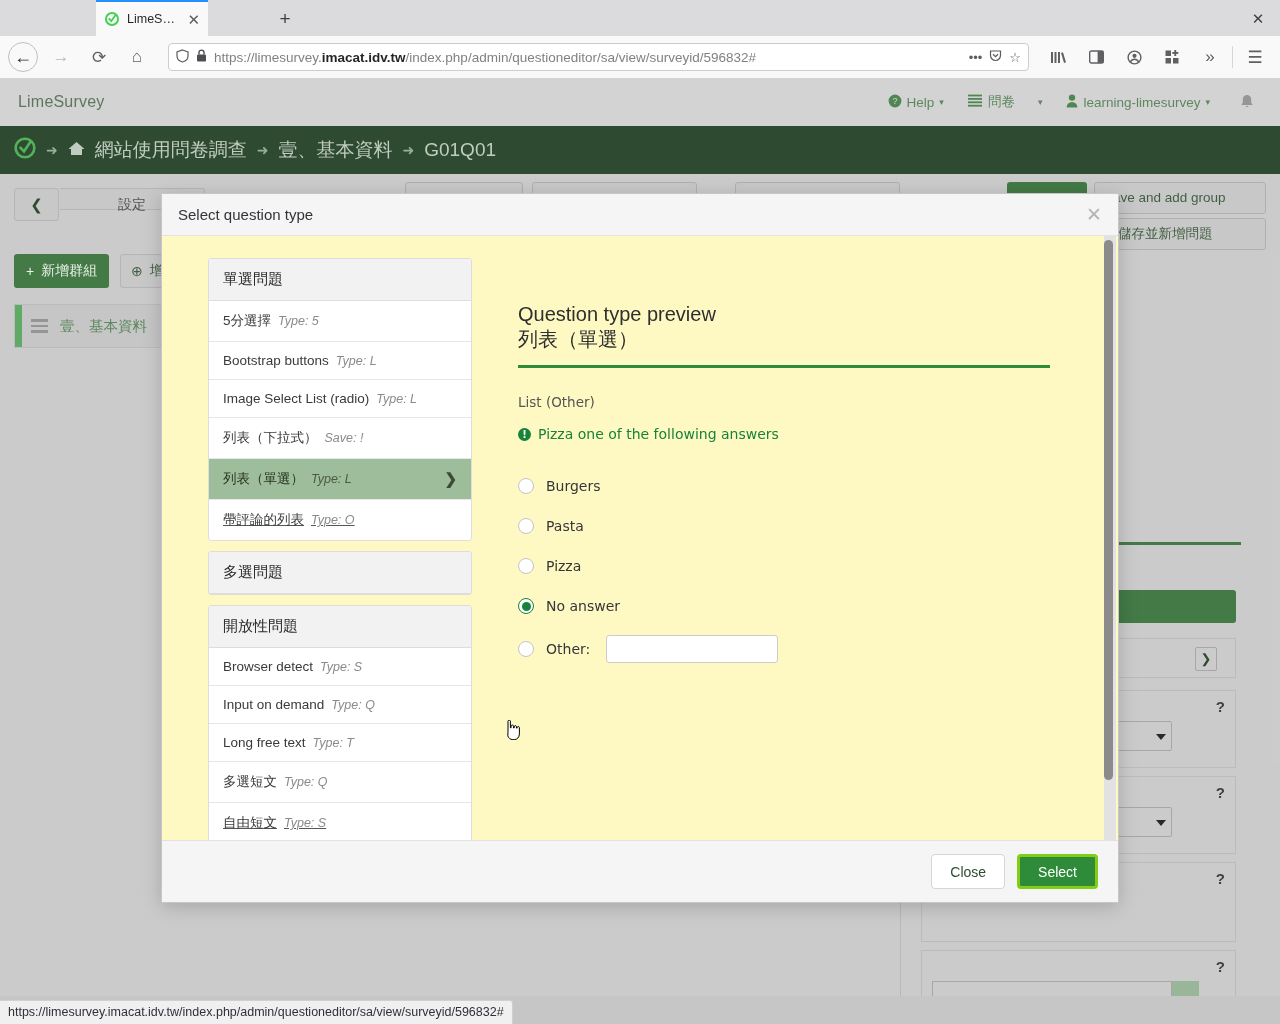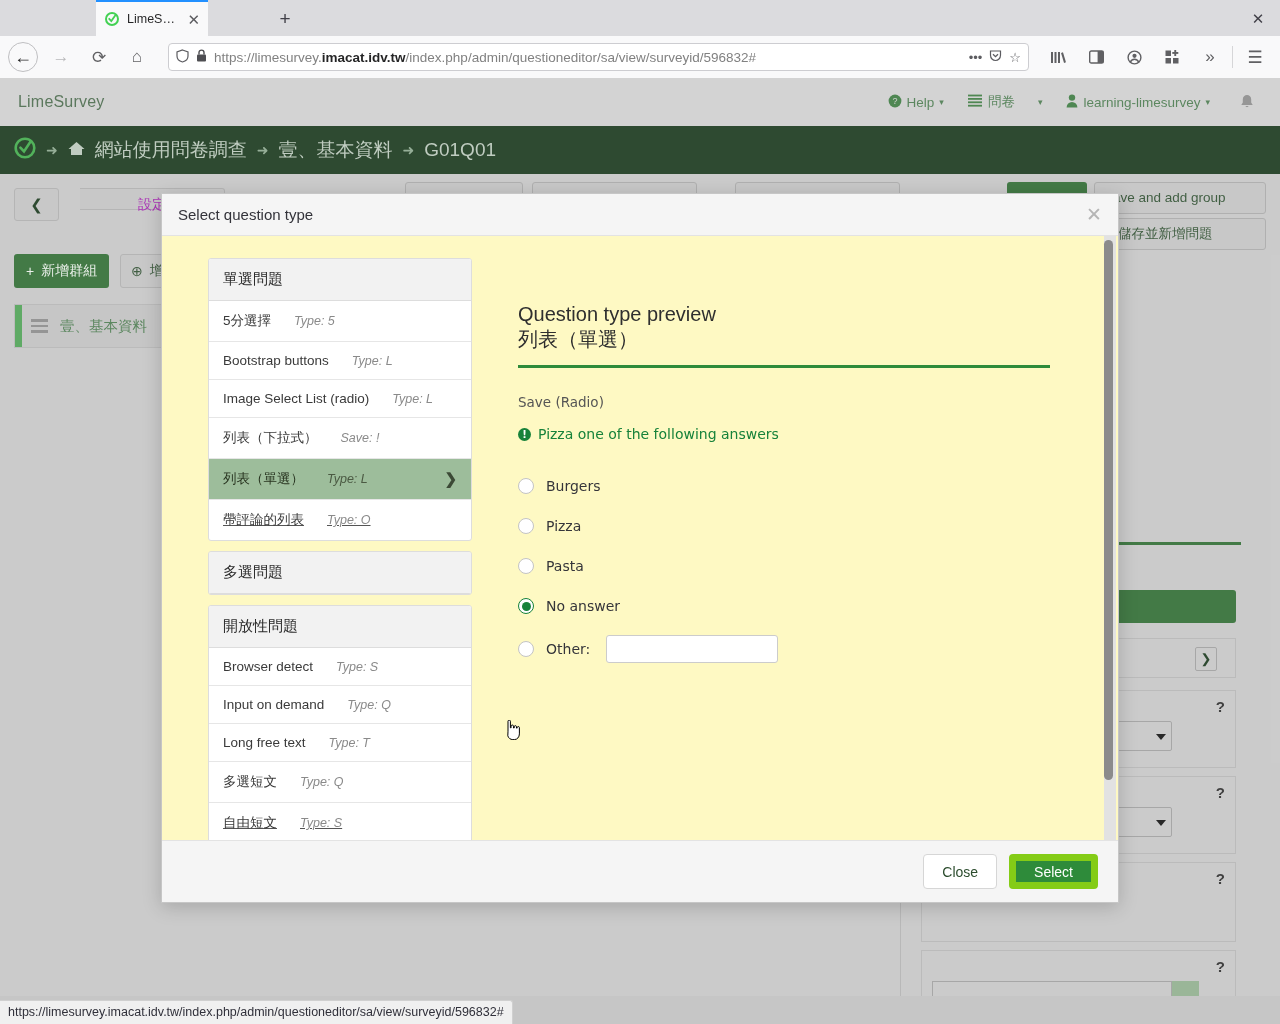--- a/index.html
+++ b/index.html
@@ -125,22 +125,22 @@
   }
   #collapse-btn {
     position: absolute; top: 14px; left: 14px; width: 45px; height: 33px;
     border: 1px solid #adadad; border-radius: 3px; background: #c2c2c2;
     color: #17361a; font-size: 15px; text-align: center; line-height: 31px;
     cursor: pointer;
   }
   #settings-tab {
     position: absolute; top: 14px; left: 60px; width: 145px; height: 22px;
     border: 1px solid #adadad; border-left: none; border-radius: 0 3px 3px 0;
-    background: #c2c2c2; color: #a21caf; font-size: 14px;
-    text-align: center; line-height: 31px; cursor: pointer; margin-left: 20px;
+    background: #c2c2c2; color: #404040; font-size: 14px;
+    text-align: center; line-height: 31px; cursor: pointer;
   }
   #btn-newgroup {
     position: absolute; top: 80px; left: 14px; height: 34px;
     background: #2e6b31; color: #e8efe8; border-radius: 3px;
     font-size: 14px; padding: 0 12px; display: flex; align-items: center;
     gap: 7px; cursor: pointer;
   }
   #btn-addq {
     position: absolute; top: 80px; left: 120px; height: 34px;
     border: 1px solid #adadad; border-radius: 3px; background: #c2c2c2;
@@ -278,21 +278,21 @@
     font-weight: 500;
   }
   .type-item {
     padding: 11px 14px; border-bottom: 1px solid #e6e6e6;
     font-size: 13.5px; color: #555; cursor: pointer;
     display: flex; align-items: center; position: relative;
   }
   .type-item:last-child { border-bottom: none; text-decoration: underline; }
   .type-item .tlabel { color: #3a3a3a; }
   .type-item .tcode { font-style: italic; color: #8a8a8a; font-size: 12.5px;
-    margin-left: 23px; }
+    margin-left: 7px; }
   .type-item.selected { background: #9dbd9b; }
   .type-item.selected .tlabel { color: #27331f; }
   .type-item.selected .tcode { color: #4b5a43; }
   .type-item .chev {
     margin-left: auto; font-size: 15px; color: #3c4a36; font-weight: bold;
   }
   #cursor-hand {
     position: absolute; left: 341px; top: 484px;
     width: 17px; height: 20px; pointer-events: none;
   }
@@ -355,21 +355,21 @@
     border-top: 1px solid #e3e3e3;
     display: flex; align-items: center; justify-content: flex-end;
     gap: 12px; padding-right: 20px;
   }
   .mbtn {
     height: 35px; border-radius: 4px; font-size: 14px;
     display: flex; align-items: center; justify-content: center;
     padding: 0 18px; cursor: pointer;
   }
   #btn-close-modal { background: #fff; border: 1px solid #d6d6d6; color: #2c4d2e; }
-  #btn-select-modal { background: #2e8b3a; border: 7px solid #84cc16; color: #fff; text-align: right; }
+  #btn-select-modal { background: #2e8b3a; border: 3px solid #84cc16; color: #fff; text-align: right; }
 
   
   #statusbar {
     position: absolute; bottom: 0; left: 0; height: 28px; width: 1280px;
     background: #c6c6c6;
   }
   #status-pill {
     position: absolute; left: 0; bottom: 0; height: 24px;
     background: #f0f0f0; border: 1px solid #d0d0d0; border-left: none;
     border-bottom: none; border-radius: 0 3px 0 0;
@@ -666,38 +666,38 @@
           <span class="tlabel">自由短文</span>
           <span class="tcode">Type: S</span>
         </div>
       </div>
     </div>
 
     <div id="preview-col">
       <div id="preview-title-1">Question type preview</div>
       <div id="preview-title-2">列表（單選）</div>
       <div id="preview-rule"></div>
-      <div id="preview-sub">Save (Radio)</div>
+      <div id="preview-sub">List (Other)</div>
       <div id="preview-hint">
         <span id="info-icon">!</span>
         <span>Pizza one of the following answers</span>
       </div>
 
       <div id="answer-list">
         <div class="answer-row">
           <span class="radio"></span>
           <span class="answer-label">Burgers</span>
         </div>
         <div class="answer-row">
           <span class="radio"></span>
-          <span class="answer-label">Pizza</span>
+          <span class="answer-label">Pasta</span>
         </div>
         <div class="answer-row">
           <span class="radio"></span>
-          <span class="answer-label">Pasta</span>
+          <span class="answer-label">Pizza</span>
         </div>
         <div class="answer-row">
           <span class="radio checked"></span>
           <span class="answer-label">No answer</span>
         </div>
         <div class="answer-row" style="height:46px">
           <span class="radio"></span>
           <span class="answer-label">Other:</span>
           <input id="other-input" type="text" value="" style="">
         </div>

